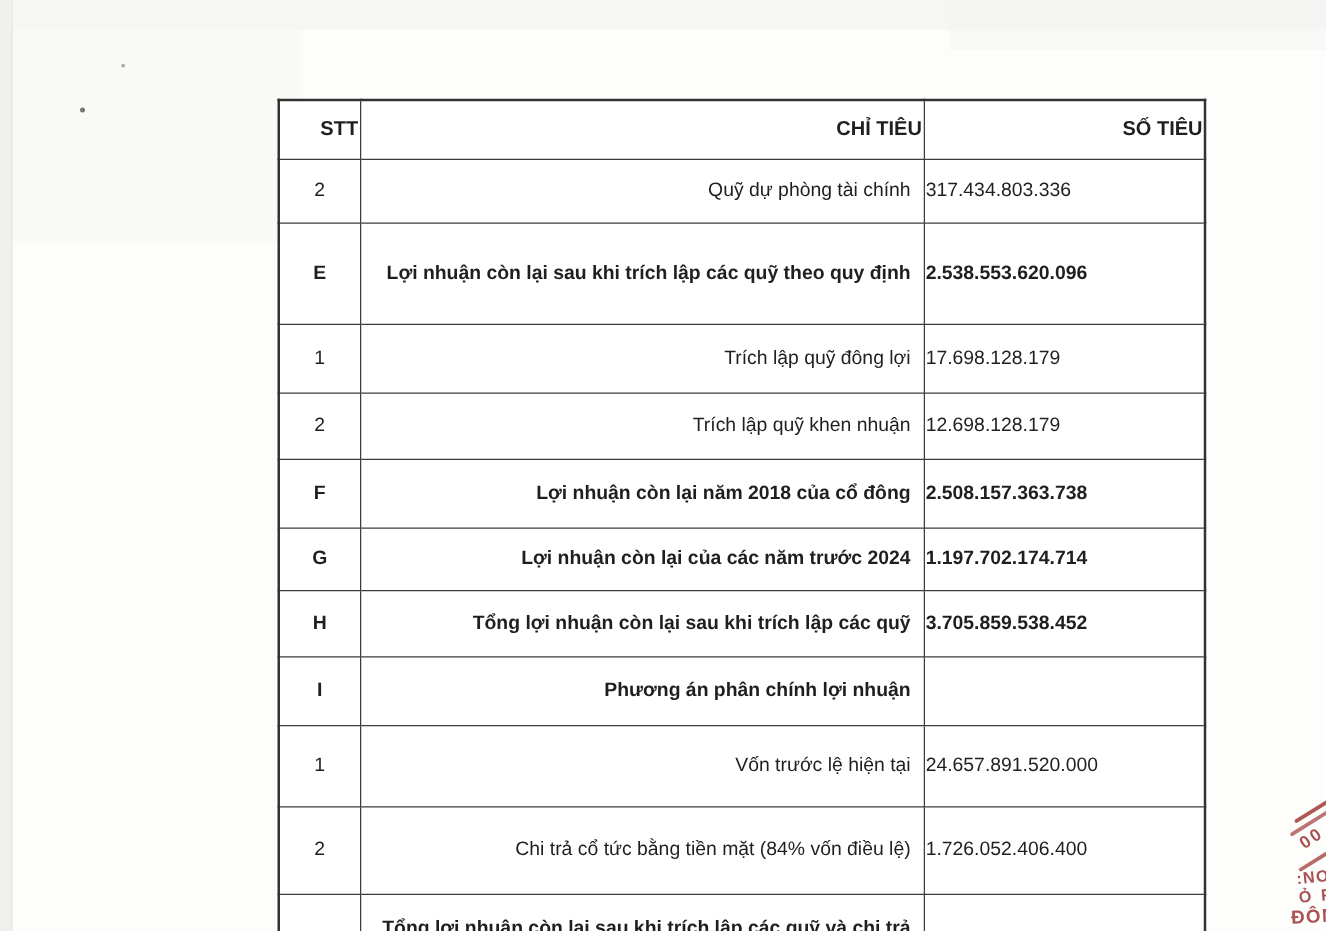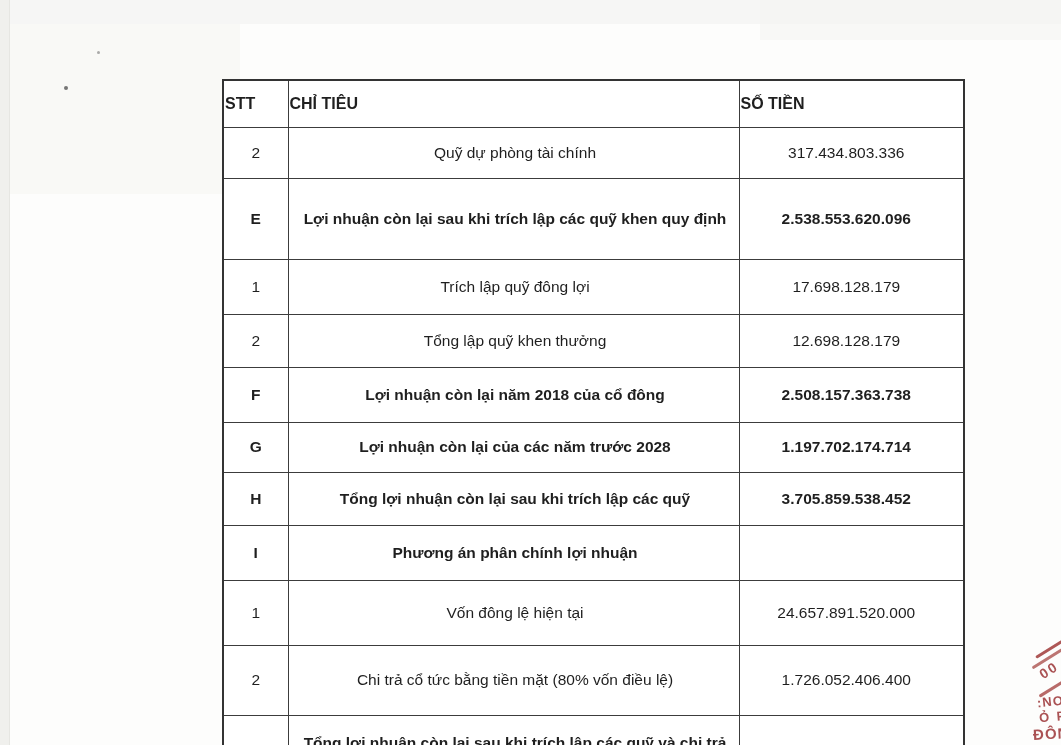--- a/index.html
+++ b/index.html
@@ -38,26 +38,26 @@
     border: 1.8px solid #3c3c3c;
     vertical-align: middle;
     font-size: 15.5px;
     line-height: 1.45;
     overflow: hidden;
   }
   .doc-table { border: 2.4px solid #333; }
   .doc-table thead th {
     font-weight: bold;
     font-size: 16px;
-    text-align: left;
+    text-align: right;
     height: 44px;
   }
   td.cell-stt { text-align: center; }
-  td.cell-label { text-align: center; padding: 4px 10px 4px 13px; }
-  td.cell-amt { text-align: center; padding-right: 11px; }
+  td.cell-label { text-align: right; padding: 4px 10px 4px 13px; }
+  td.cell-amt { text-align: left; padding-right: 11px; }
   tr.bold td { font-weight: bold; }
 
   
   tbody tr:nth-child(1)  td { height: 42px; }
   tbody tr:nth-child(2)  td { height: 72px; }
   tbody tr:nth-child(3)  td { height: 46px; }
   tbody tr:nth-child(4)  td { height: 44px; }
   tbody tr:nth-child(5)  td { height: 46px; }
   tbody tr:nth-child(6)  td { height: 41px; }
   tbody tr:nth-child(7)  td { height: 44px; }
@@ -92,72 +92,72 @@
 <table class="doc-table">
   <colgroup>
     <col class="c-stt">
       <col class="c-label">
       <col class="c-amt">
   </colgroup>
   <thead>
     <tr>
       <th>STT</th>
       <th>CHỈ TIÊU</th>
-      <th>SỐ TIỀN</th>
+      <th>SỐ TIÊU</th>
     </tr>
   </thead>
   <tbody>
       <tr>
     <td class="cell-stt">2</td>
     <td class="cell-label">Quỹ dự phòng tài chính</td>
     <td class="cell-amt">317.434.803.336</td>
   </tr>
       <tr class="bold">
     <td class="cell-stt">E</td>
-    <td class="cell-label">Lợi nhuận còn lại sau khi trích lập các quỹ khen quy định</td>
+    <td class="cell-label">Lợi nhuận còn lại sau khi trích lập các quỹ theo quy định</td>
     <td class="cell-amt">2.538.553.620.096</td>
   </tr>
       <tr>
     <td class="cell-stt">1</td>
     <td class="cell-label">Trích lập quỹ đông lợi</td>
     <td class="cell-amt">17.698.128.179</td>
   </tr>
       <tr>
     <td class="cell-stt">2</td>
-    <td class="cell-label">Tổng lập quỹ khen thưởng</td>
+    <td class="cell-label">Trích lập quỹ khen nhuận</td>
     <td class="cell-amt">12.698.128.179</td>
   </tr>
       <tr class="bold">
     <td class="cell-stt">F</td>
     <td class="cell-label">Lợi nhuận còn lại năm 2018 của cổ đông</td>
     <td class="cell-amt">2.508.157.363.738</td>
   </tr>
       <tr class="bold">
     <td class="cell-stt">G</td>
-    <td class="cell-label">Lợi nhuận còn lại của các năm trước 2028</td>
+    <td class="cell-label">Lợi nhuận còn lại của các năm trước 2024</td>
     <td class="cell-amt">1.197.702.174.714</td>
   </tr>
       <tr class="bold">
     <td class="cell-stt">H</td>
     <td class="cell-label">Tổng lợi nhuận còn lại sau khi trích lập các quỹ</td>
     <td class="cell-amt">3.705.859.538.452</td>
   </tr>
       <tr class="bold">
     <td class="cell-stt">I</td>
     <td class="cell-label">Phương án phân chính lợi nhuận</td>
     <td class="cell-amt"></td>
   </tr>
       <tr>
     <td class="cell-stt">1</td>
-    <td class="cell-label">Vốn đông lệ hiện tại</td>
+    <td class="cell-label">Vốn trước lệ hiện tại</td>
     <td class="cell-amt">24.657.891.520.000</td>
   </tr>
       <tr>
     <td class="cell-stt">2</td>
-    <td class="cell-label">Chi trả cổ tức bằng tiền mặt (80% vốn điều lệ)</td>
+    <td class="cell-label">Chi trả cổ tức bằng tiền mặt (84% vốn điều lệ)</td>
     <td class="cell-amt">1.726.052.406.400</td>
   </tr>
       <tr class="bold">
     <td class="cell-stt">J</td>
     <td class="cell-label">Tổng lợi nhuận còn lại sau khi trích lập các quỹ và chi trả cổ tức bằng tiền mặt</td>
     <td class="cell-amt">1.979.807.132.052</td>
   </tr>
     </tbody>
 </table>
 

